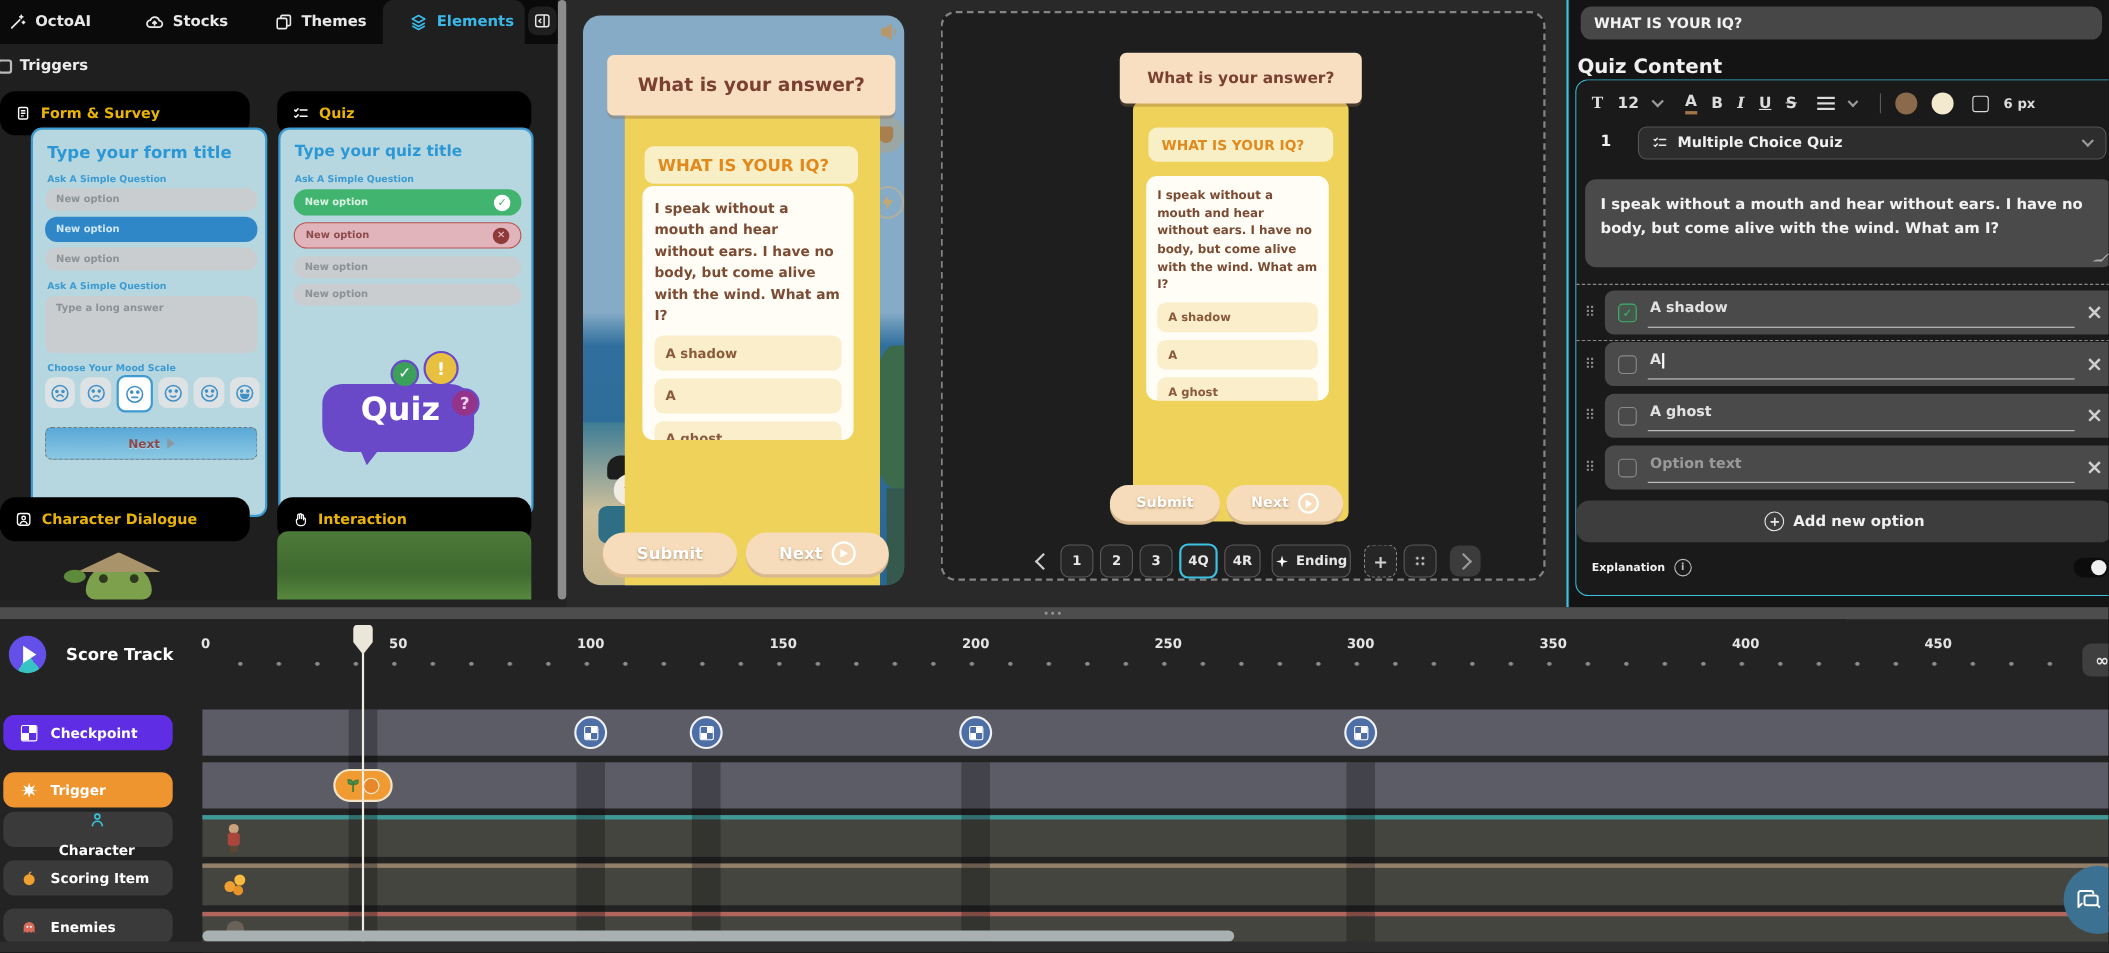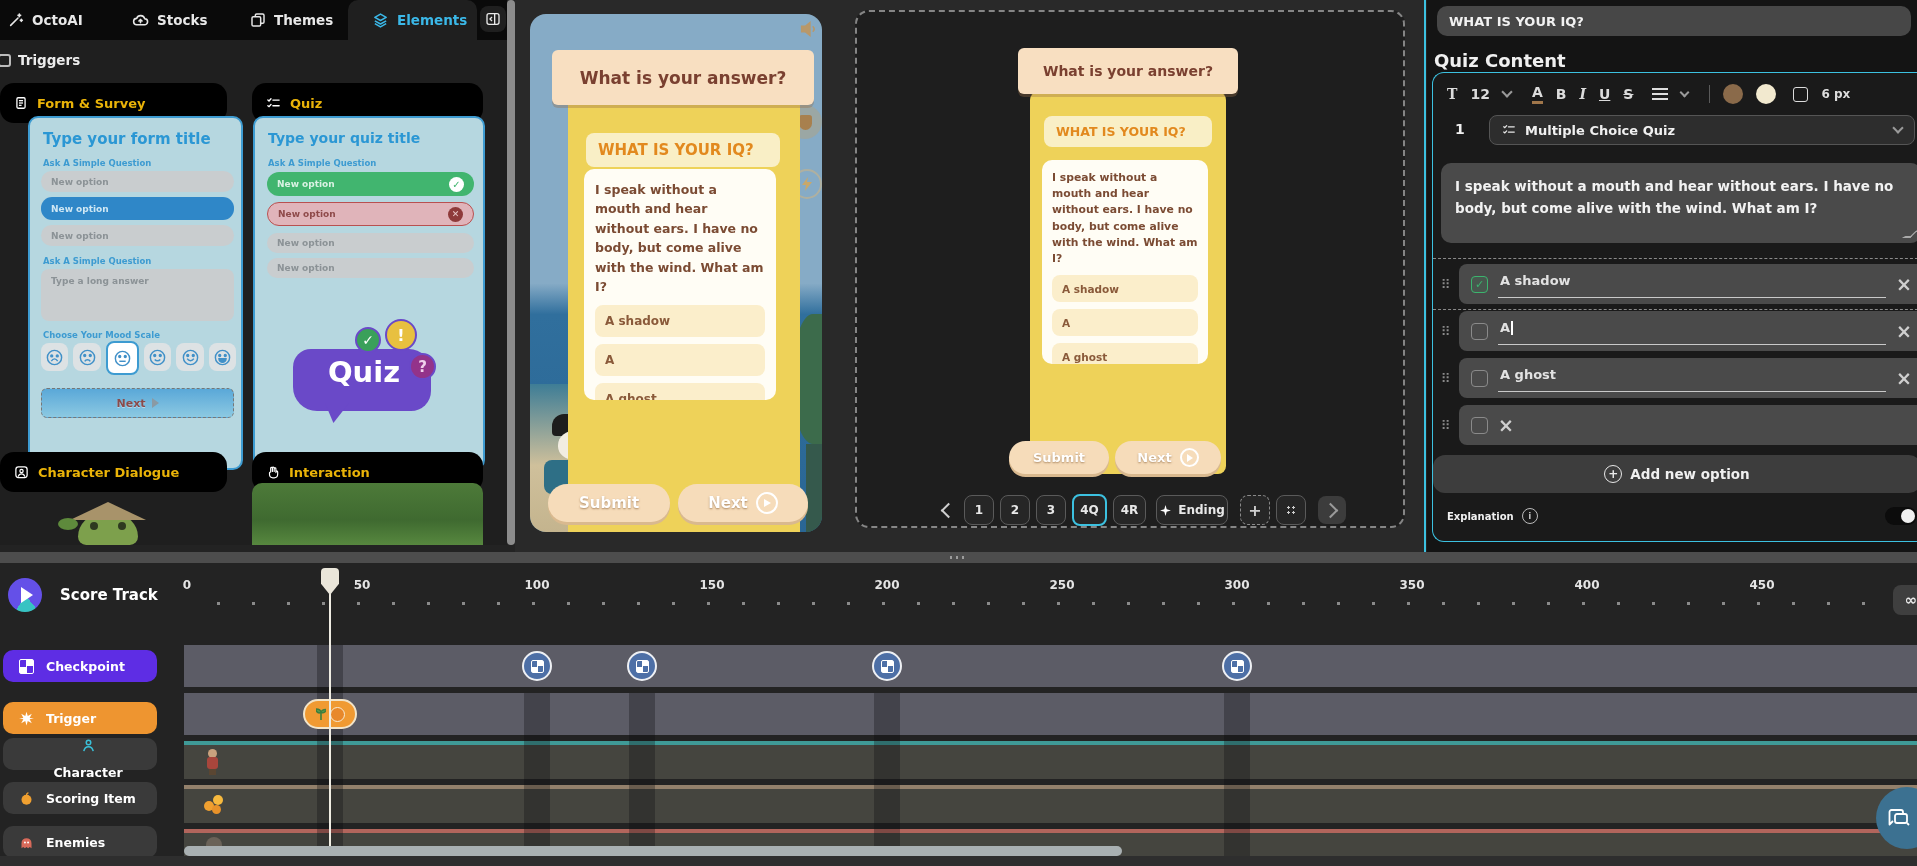--- a/index.html
+++ b/index.html
@@ -484,20 +484,23 @@
               <span>A ghost</span>
             </span>
           <span class="xmark">×</span>
         </div>
       </div>
 
       <div class="a" style="left:6px;top:332px;width:485px;display:flex;align-items:center;gap:6px;">
         <span class="drag">⠿</span>
         <div class="opt-row" style="flex:1;height:40px;">
           <span class="opt-check"></span>
+          <span class="opt-text" style="color:#9a9a9a;">
+              <span>Option text</span>
+            </span>
           <span class="xmark">×</span>
         </div>
       </div>
 
       <div class="a" style="left:0;top:382px;width:488px;height:38px;background:#3d3d3d;border-radius:12px;display:flex;align-items:center;justify-content:center;gap:8px;">
         <span style="width:16px;height:16px;border:1.8px solid #e8e8e8;border-radius:50%;color:#e8e8e8;font-size:12px;font-weight:bold;display:flex;align-items:center;justify-content:center;line-height:0;">+</span>
         <span class="bold" style="color:#f0f0f0;font-size:13.5px;">Add new option</span>
       </div>
 
       <div class="a" style="left:14px;top:434px;width:470px;display:flex;align-items:center;">

